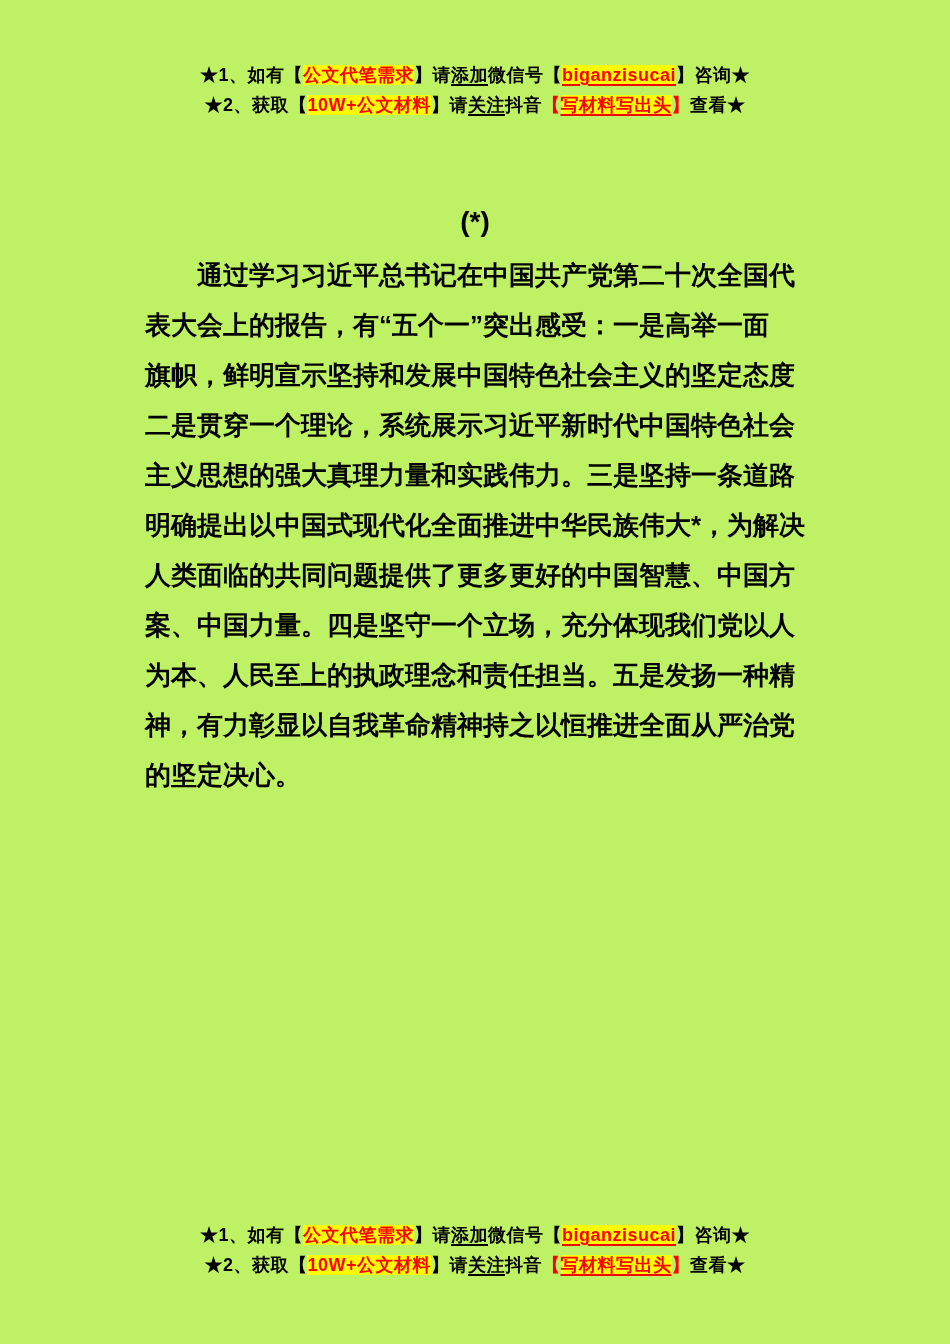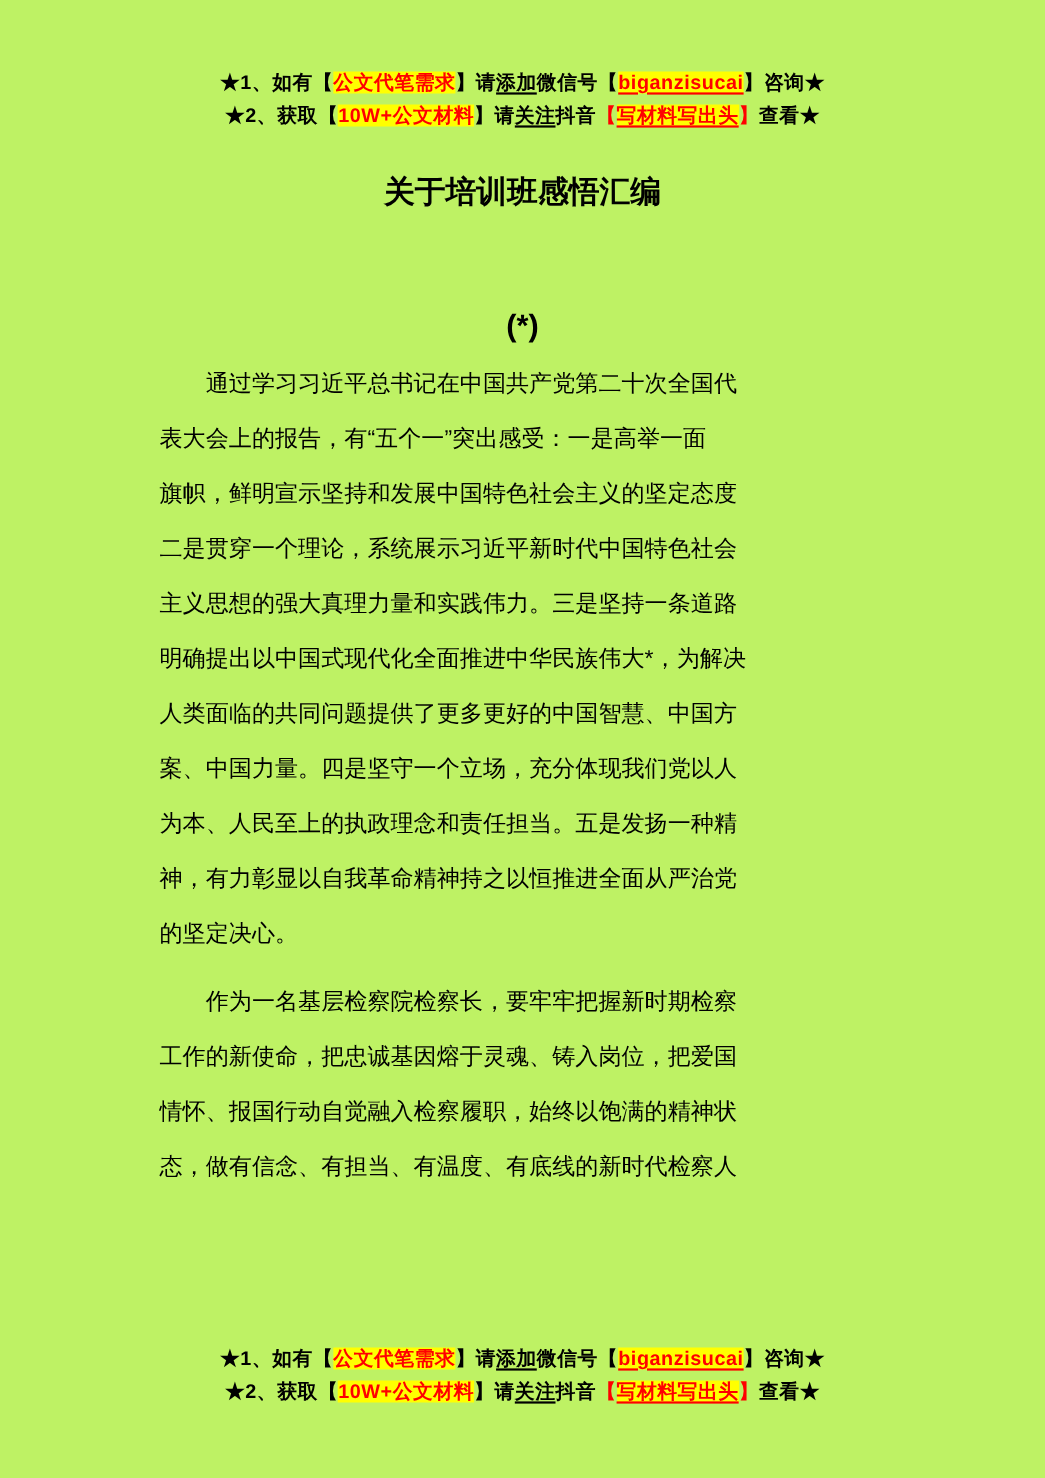--- a/index.html
+++ b/index.html
@@ -40,60 +40,55 @@
   }
   .section-heading {
     margin: 84px 0 0 0;
     text-align: center;
     font-size: 28px;
     font-weight: bold;
   }
   .body-para {
     margin: 12px 0 0 0;
     padding: 0 130px 0 145px;
-    font-size: 21px;
-    font-weight: 400;
+    font-size: 26px;
+    font-weight: 700;
     line-height: 50px;
     white-space: pre;
   }
 </style>
 </head>
 <body>
 
 <div class="page">
 
   <div class="banner banner-top">
     <div>
       <span>★1、如有【</span><span class="hl red">公文代笔需求</span><span>】请</span><span class="u">添加</span><span>微信号【</span><span class="hl red u">biganzisucai</span><span>】咨询★</span>
     </div>
     <div>
       <span>★2、获取【</span><span class="hl red">10W+公文材料</span><span>】请</span><span class="u">关注</span><span>抖音</span><span class="red">【</span><span class="hl red u">写材料写出头</span><span class="red">】</span><span>查看★</span>
     </div>
   </div>
 
-  <h1 class="doc-title">关于培训班感悟汇编</h1>
 
   <p class="star-sep">(*)</p>
 
 
   <p class="body-para">　　通过学习习近平总书记在中国共产党第二十次全国代
 表大会上的报告，有“五个一”突出感受：一是高举一面
 旗帜，鲜明宣示坚持和发展中国特色社会主义的坚定态度
 二是贯穿一个理论，系统展示习近平新时代中国特色社会
 主义思想的强大真理力量和实践伟力。三是坚持一条道路
 明确提出以中国式现代化全面推进中华民族伟大*，为解决
 人类面临的共同问题提供了更多更好的中国智慧、中国方
 案、中国力量。四是坚守一个立场，充分体现我们党以人
 为本、人民至上的执政理念和责任担当。五是发扬一种精
 神，有力彰显以自我革命精神持之以恒推进全面从严治党
 的坚定决心。</p>
-  <p class="body-para">　　作为一名基层检察院检察长，要牢牢把握新时期检察
-工作的新使命，把忠诚基因熔于灵魂、铸入岗位，把爱国
-情怀、报国行动自觉融入检察履职，始终以饱满的精神状
-态，做有信念、有担当、有温度、有底线的新时代检察人</p>
 
   <div class="banner banner-bottom">
     <div>
       <span>★1、如有【</span><span class="hl red">公文代笔需求</span><span>】请</span><span class="u">添加</span><span>微信号【</span><span class="hl red u">biganzisucai</span><span>】咨询★</span>
     </div>
     <div>
       <span>★2、获取【</span><span class="hl red">10W+公文材料</span><span>】请</span><span class="u">关注</span><span>抖音</span><span class="red">【</span><span class="hl red u">写材料写出头</span><span class="red">】</span><span>查看★</span>
     </div>
   </div>
 

